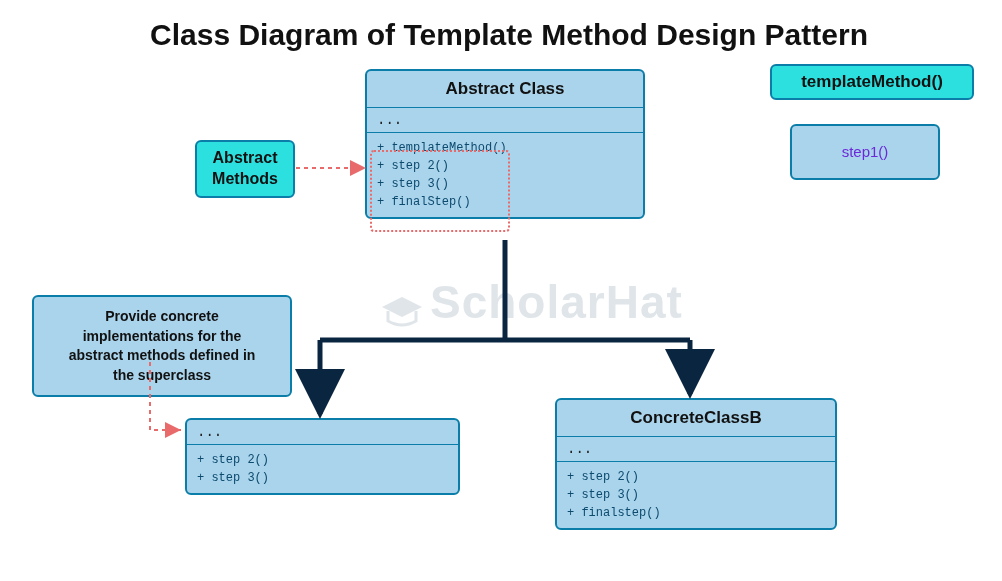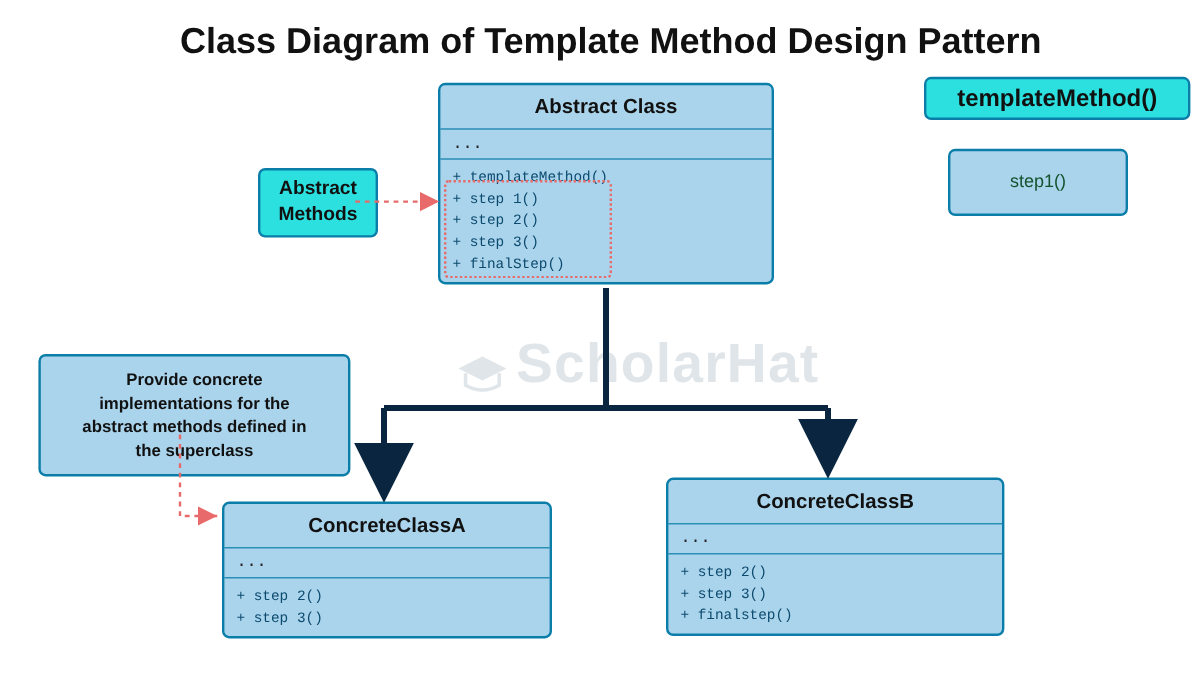--- a/index.html
+++ b/index.html
@@ -63,21 +63,21 @@
       align-items: center;
       justify-content: center;
       line-height: 1.3;
     }
     .side-box {
       position: absolute;
       background: #aad4ec;
       border: 2px solid #0a7ea8;
       border-radius: 6px;
       font-size: 15px;
-      color: #14532d;
+      color: #6d28d9;
       text-align: center;
       padding: 14px 2px;
       line-height: 1.6;
     }
     .note-box {
       position: absolute;
       background: #aad4ec;
       border: 2px solid #0a7ea8;
       border-radius: 6px;
       font-size: 14px;
@@ -126,40 +126,38 @@
         <path d="M8 16 L8 26 Q22 34 36 26 L36 16" fill="none" stroke="rgba(140,160,175,0.28)" stroke-width="3"></path>
       </svg>
   </span><span>ScholarHat</span>
 </div>
 
 <div class="uml-box" style="left:365px; top:69px; width:280px;">
   <div class="uml-title">Abstract Class</div>
   <div class="uml-attrs">...</div>
   <div class="uml-methods">
     <div>+ templateMethod()</div>
-    <div>+ step 1()</div>
     <div>+ step 2()</div>
     <div>+ step 3()</div>
     <div>+ finalStep()</div>
   </div>
 </div>
 
 <div class="dotted-rect" style="left:370px; top:150px; width:140px; height:82px;"></div>
 
-<div class="cyan-box" style="left:195px; top:140px; width:100px; height:58px; font-size:16px; white-space:pre-line;margin-left:20px;">Abstract
+<div class="cyan-box" style="left:195px; top:140px; width:100px; height:58px; font-size:16px; white-space:pre-line;">Abstract
 Methods</div>
 
-<div class="cyan-box" style="left:770px; top:64px; width:222px; height:36px; font-size:20px;">templateMethod()</div>
+<div class="cyan-box" style="left:770px; top:64px; width:204px; height:36px; font-size:17px;">templateMethod()</div>
 
 <div class="side-box" style="left:790px; top:124px; width:150px;">
   <div>step1()</div>
 </div>
 
 <div class="uml-box" style="left:185px; top:418px; width:275px;">
-  <div class="uml-title">ConcreteClassA</div>
   <div class="uml-attrs">...</div>
   <div class="uml-methods">
     <div>+ step 2()</div>
     <div>+ step 3()</div>
   </div>
 </div>
 
 <div class="uml-box" style="left:555px; top:398px; width:282px;">
   <div class="uml-title">ConcreteClassB</div>
   <div class="uml-attrs">...</div>

